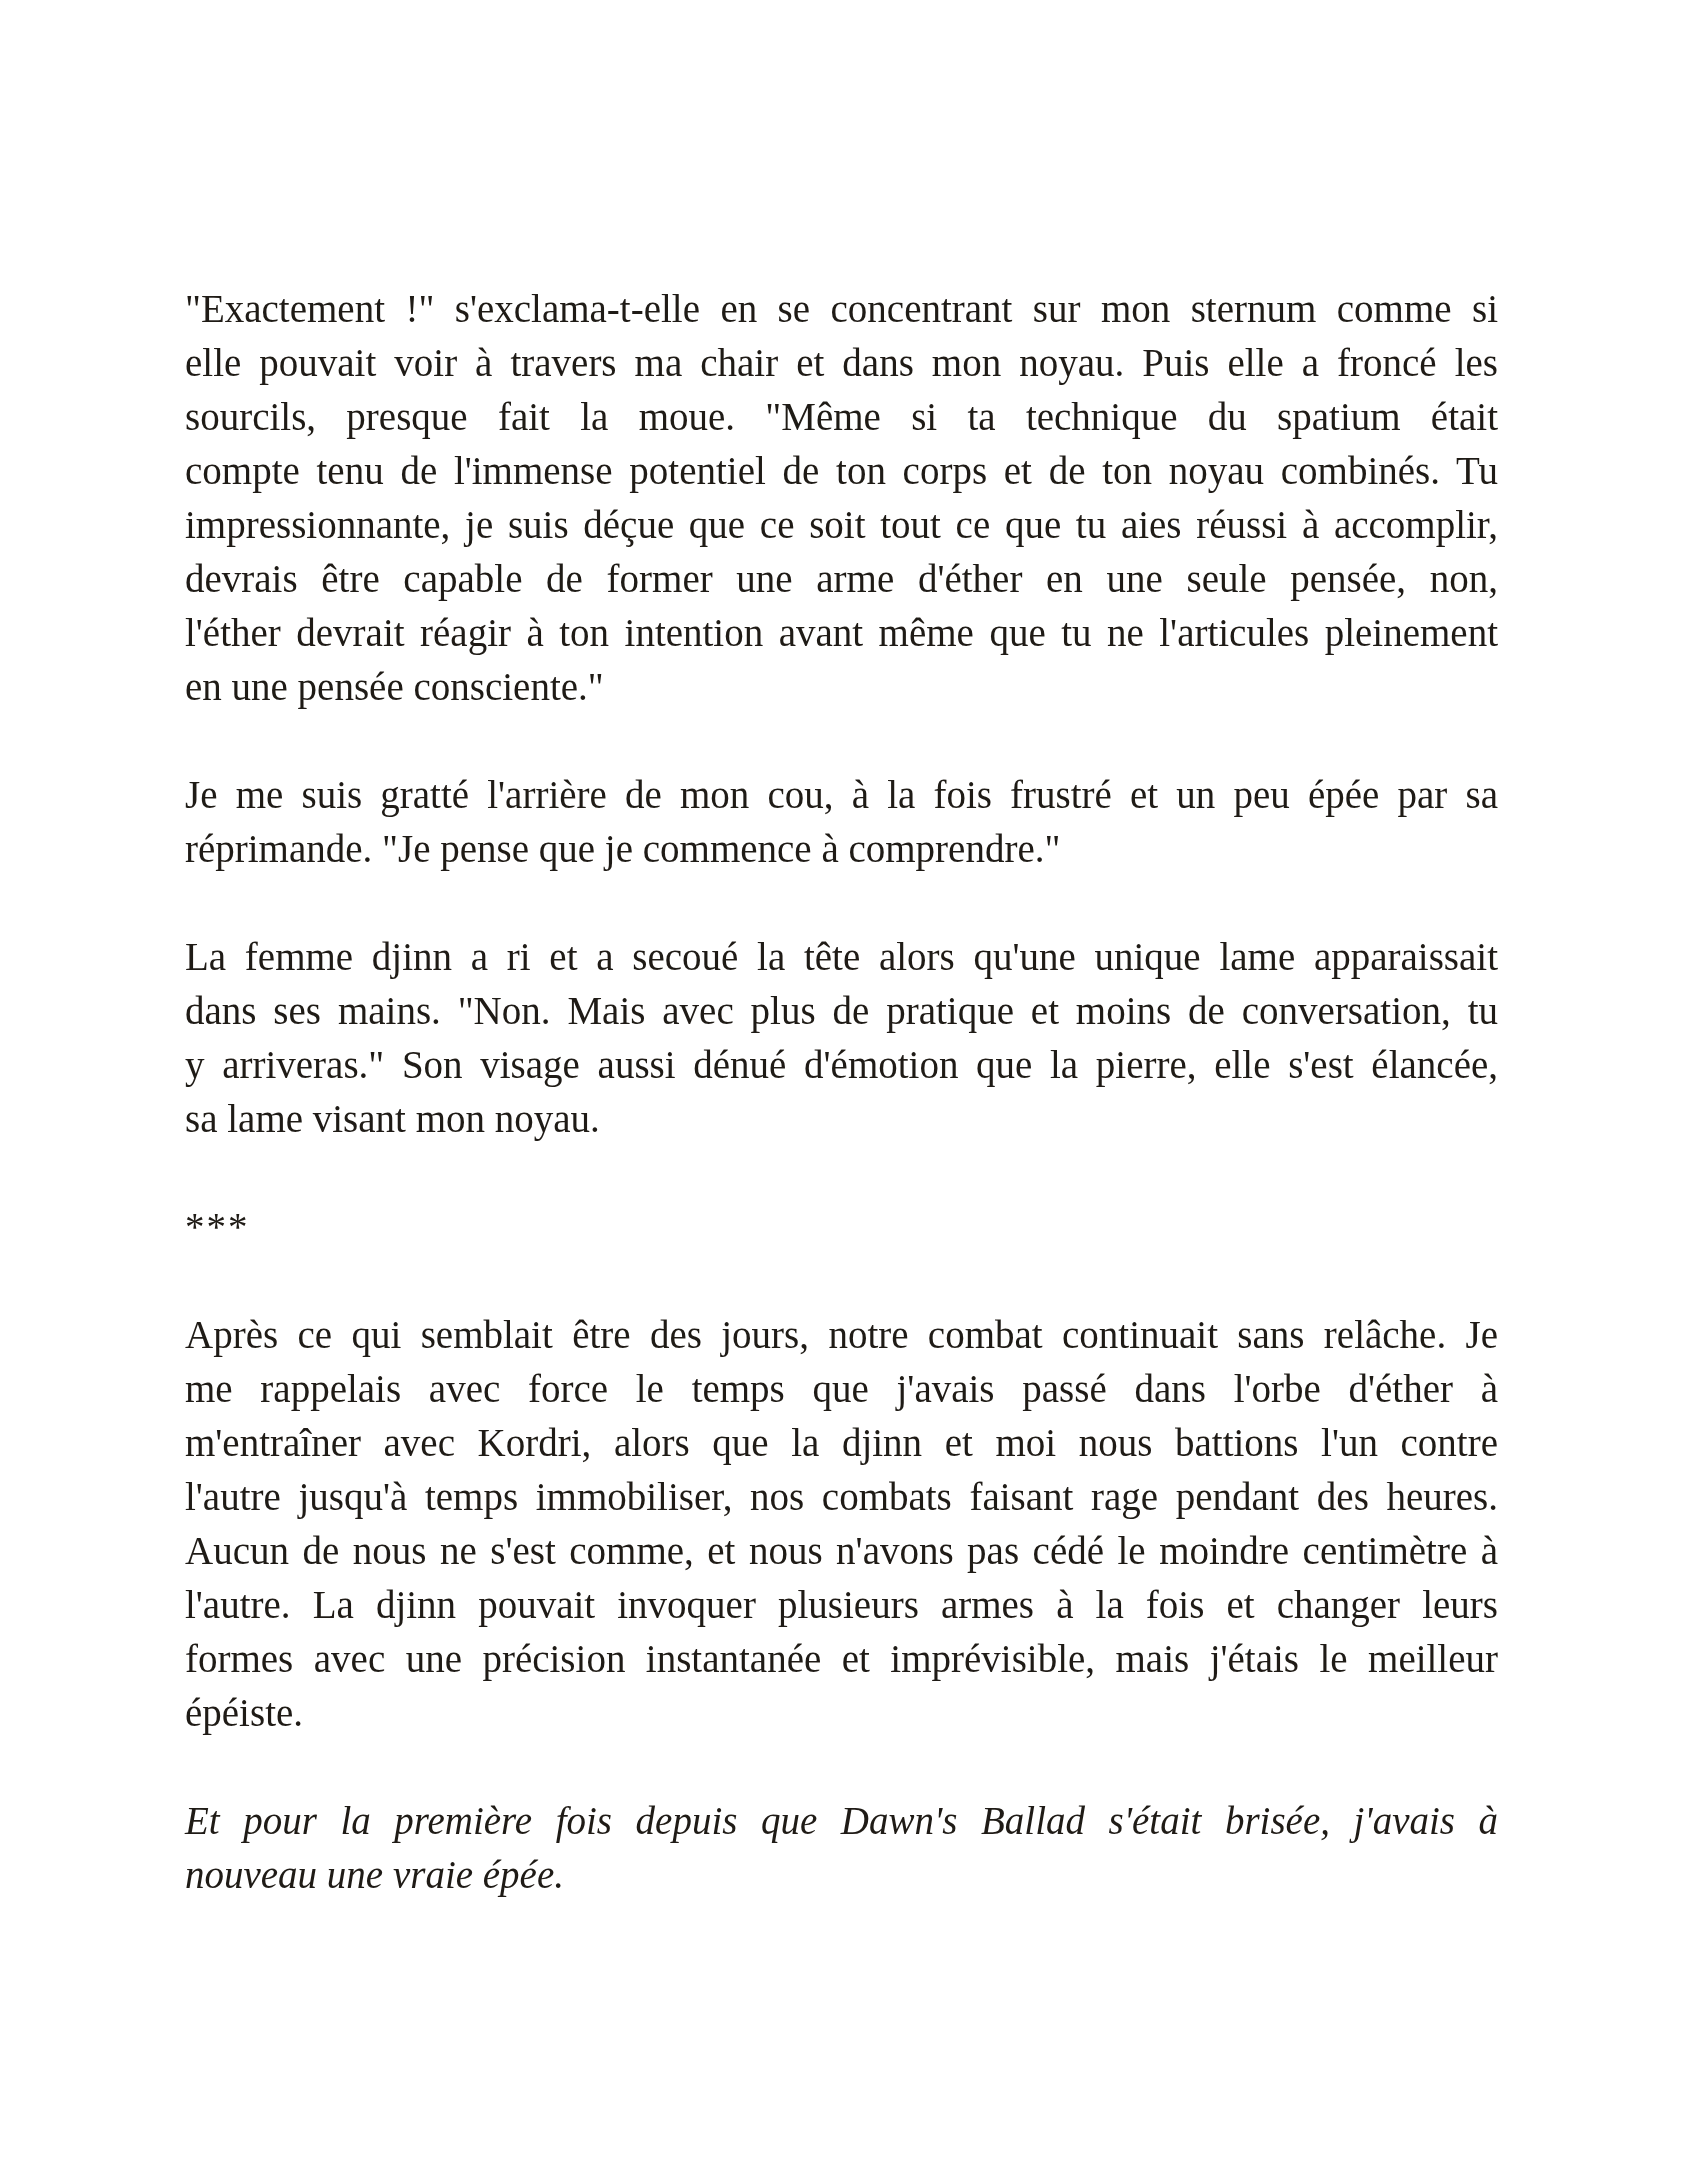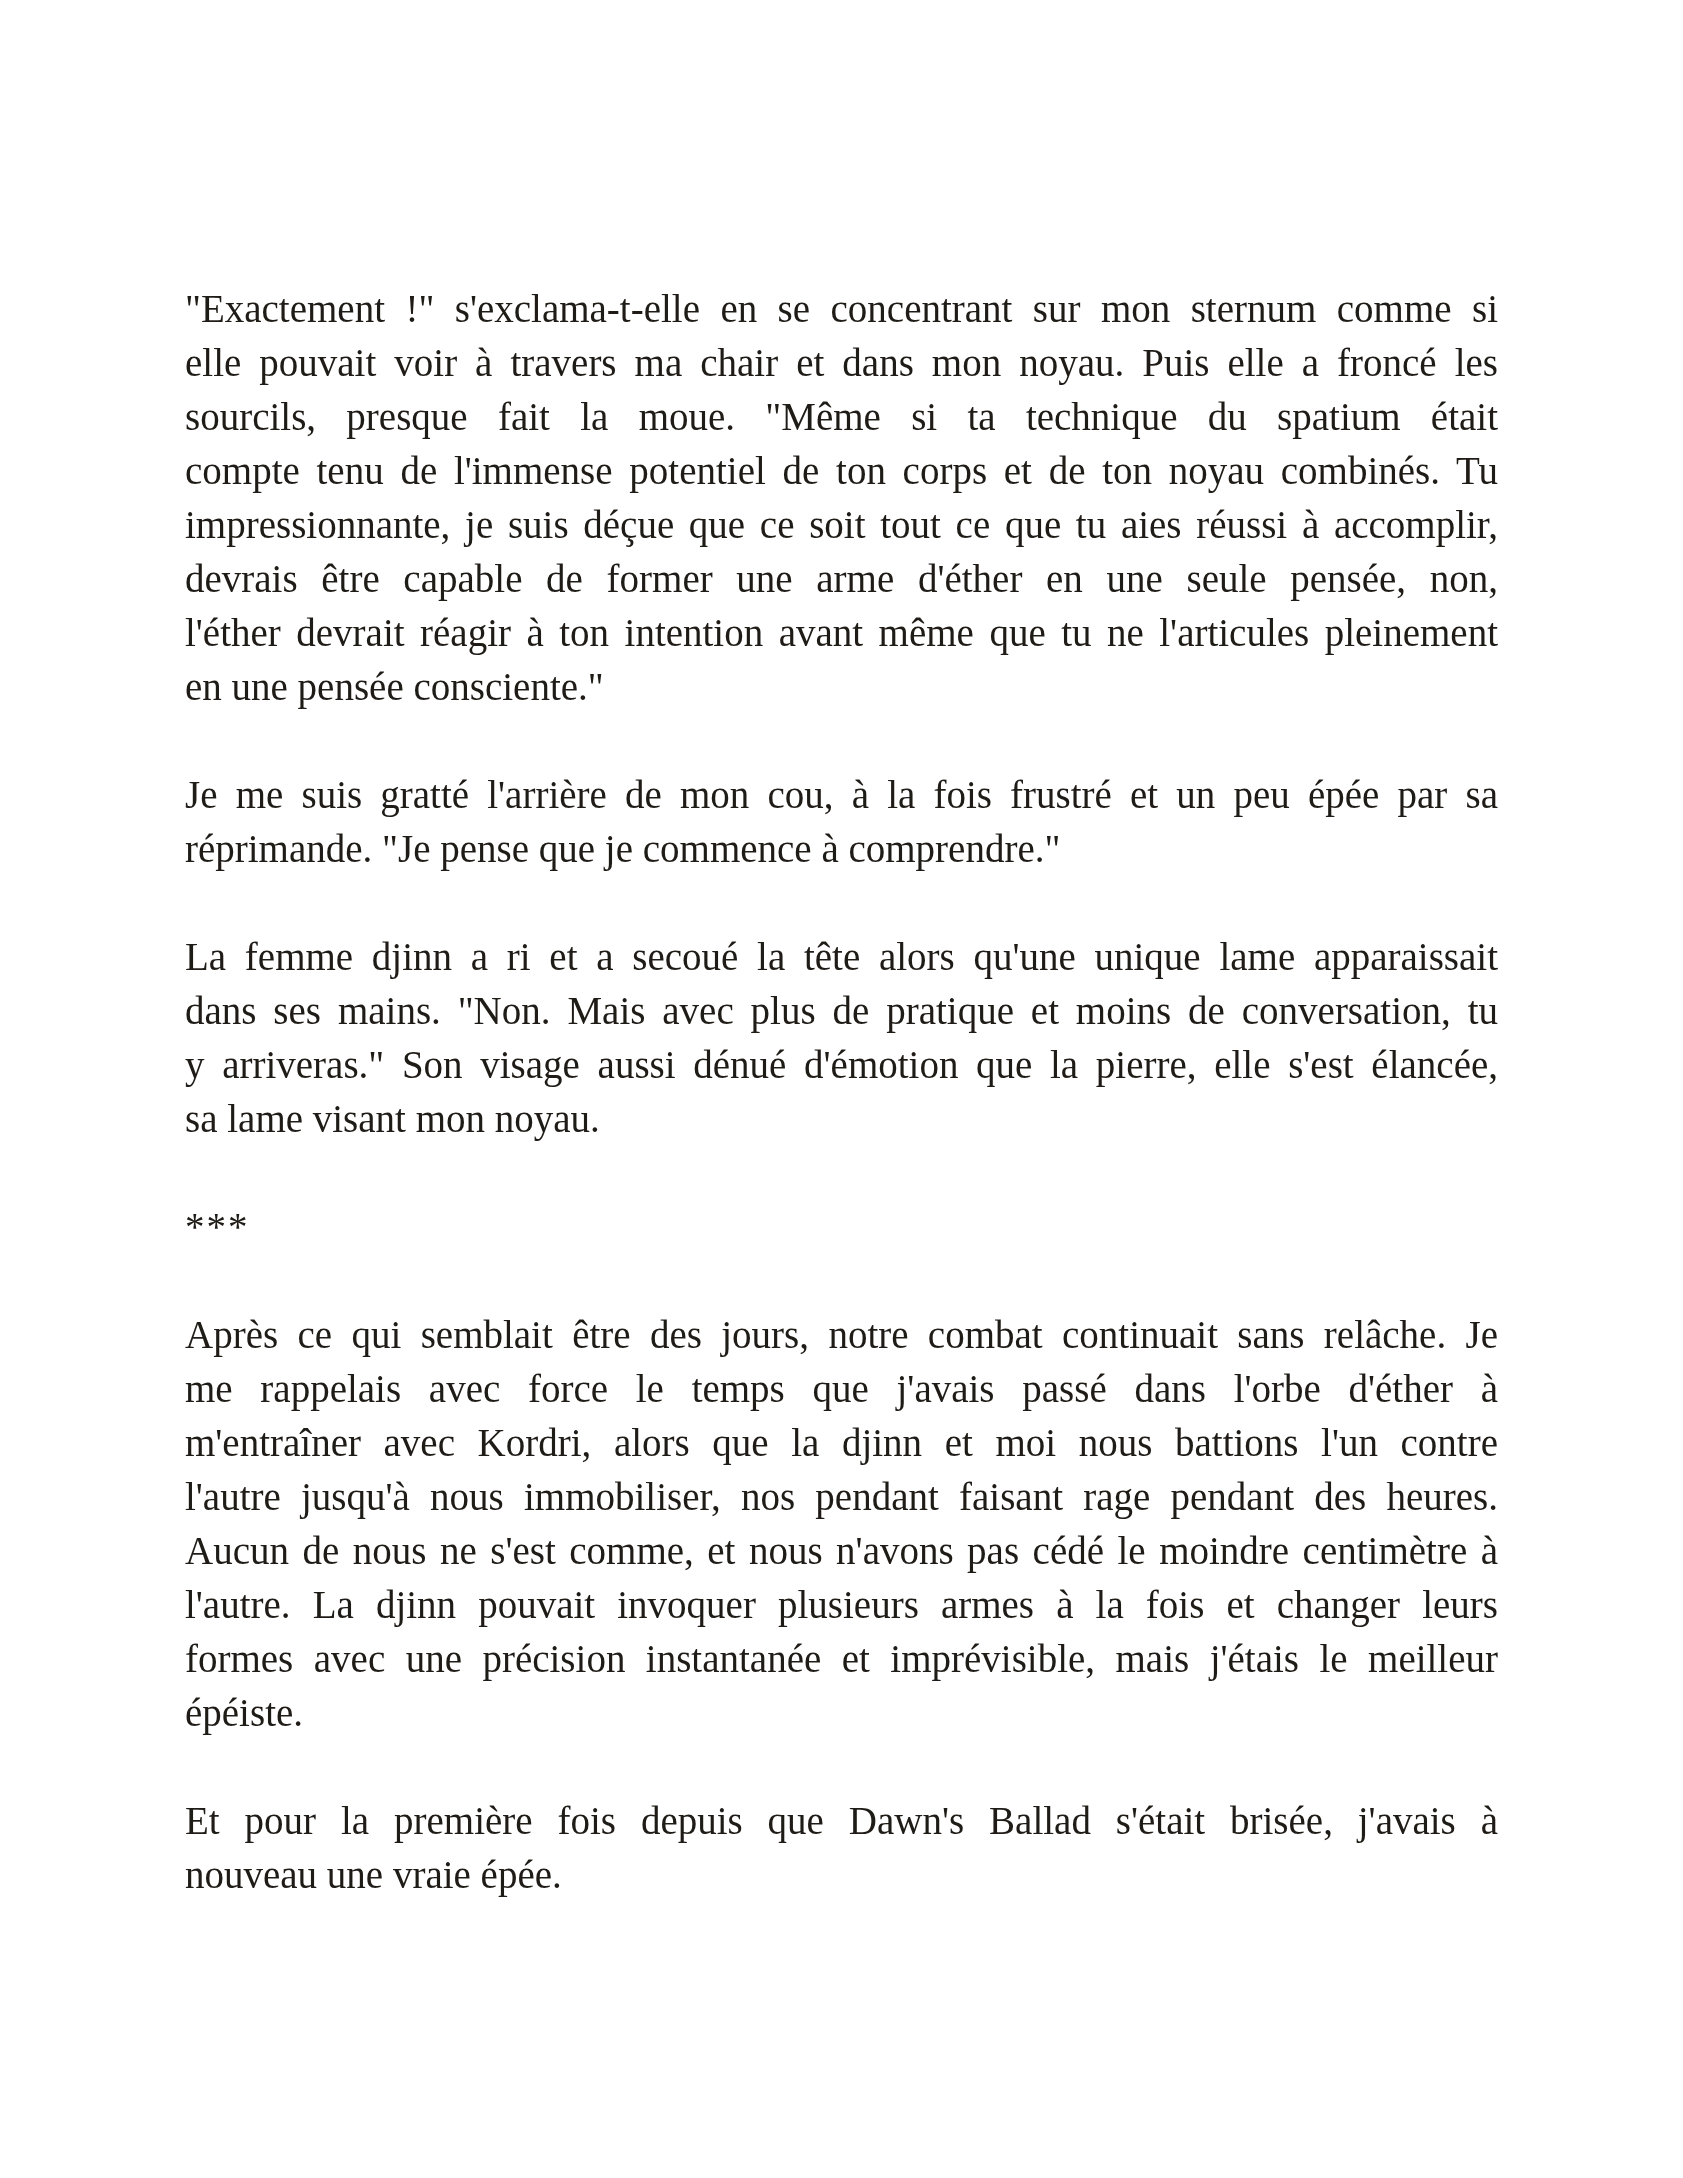--- a/index.html
+++ b/index.html
@@ -22,20 +22,21 @@
     width: 1313px;
     font-size: 39px;
     line-height: 54px;
   }
   .paragraph {
     margin: 0 0 54px 0;
     padding: 0;
   }
   .paragraph:last-child {
     margin-bottom: 0;
+    font-style: italic;
   }
   .line {
     text-align: justify;
     text-align-last: justify;
     white-space: normal;
   }
   .line.para-last {
     text-align: justify;
     text-align-last: left;
   }
@@ -74,21 +75,21 @@
   </div>
 
   <div class="paragraph separator">
     <div class="line para-last">***</div>
   </div>
 
   <div class="paragraph">
     <div class="line">Après ce qui semblait être des jours, notre combat continuait sans relâche. Je</div>
     <div class="line">me rappelais avec force le temps que j'avais passé dans l'orbe d'éther à</div>
     <div class="line">m'entraîner avec Kordri, alors que la djinn et moi nous battions l'un contre</div>
-    <div class="line">l'autre jusqu'à nous immobiliser, nos pendant faisant rage pendant des heures.</div>
+    <div class="line">l'autre jusqu'à temps immobiliser, nos combats faisant rage pendant des heures.</div>
     <div class="line">Aucun de nous ne s'est comme, et nous n'avons pas cédé le moindre centimètre à</div>
     <div class="line">l'autre. La djinn pouvait invoquer plusieurs armes à la fois et changer leurs</div>
     <div class="line">formes avec une précision instantanée et imprévisible, mais j'étais le meilleur</div>
     <div class="line para-last">épéiste.</div>
   </div>
 
   <div class="paragraph">
     <div class="line">Et pour la première fois depuis que Dawn's Ballad s'était brisée, j'avais à</div>
     <div class="line para-last">nouveau une vraie épée.</div>
   </div>

